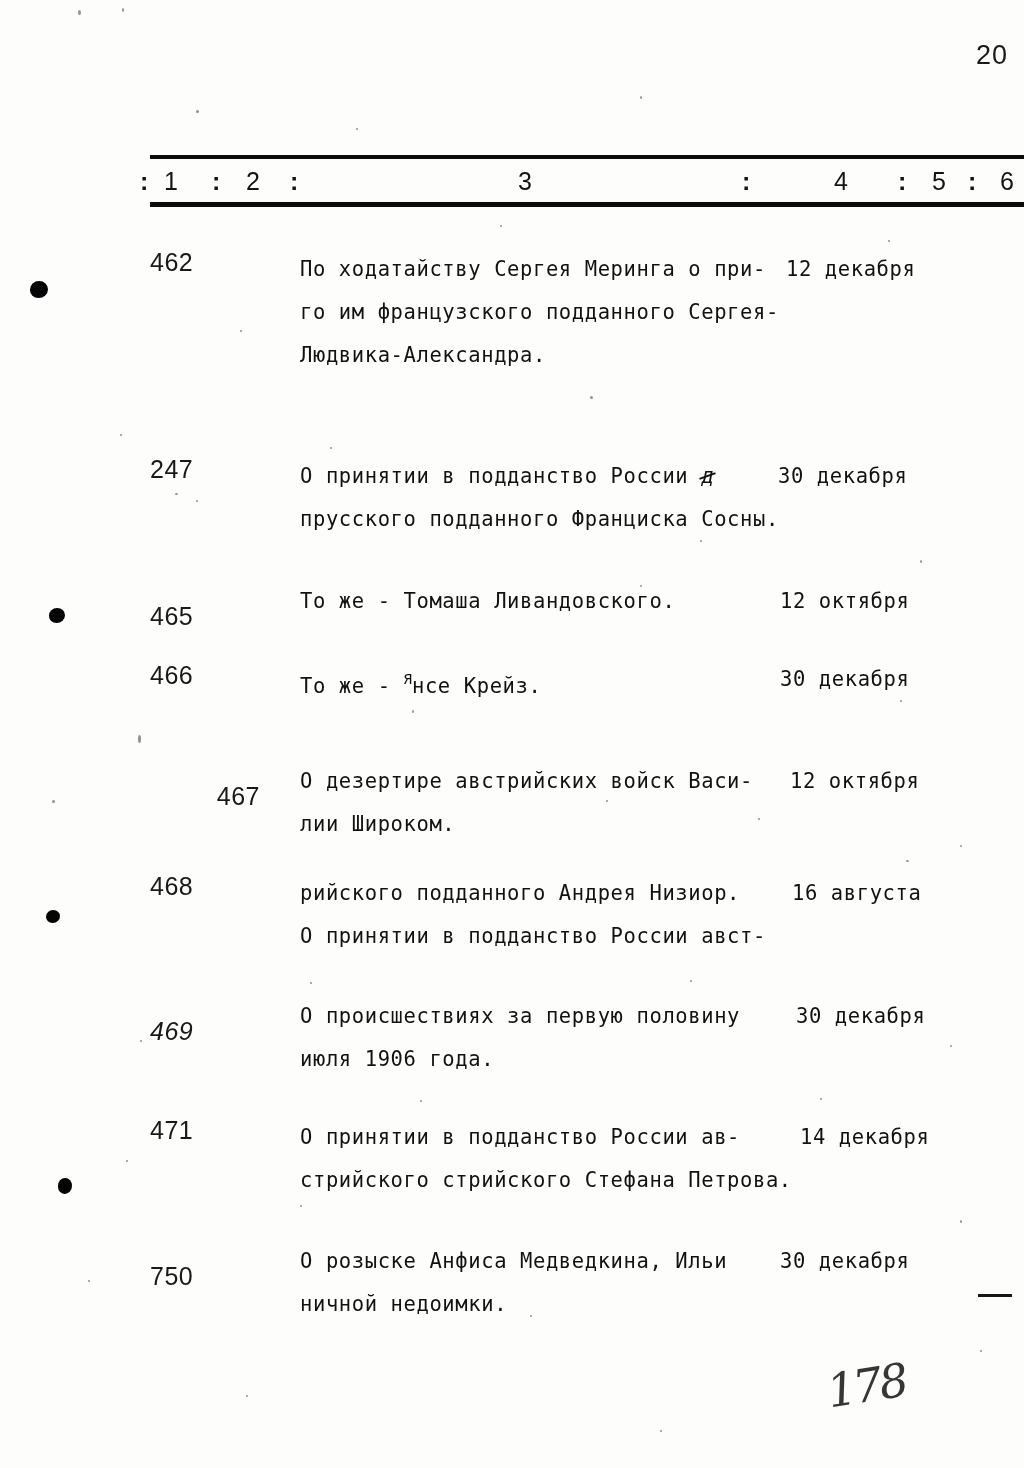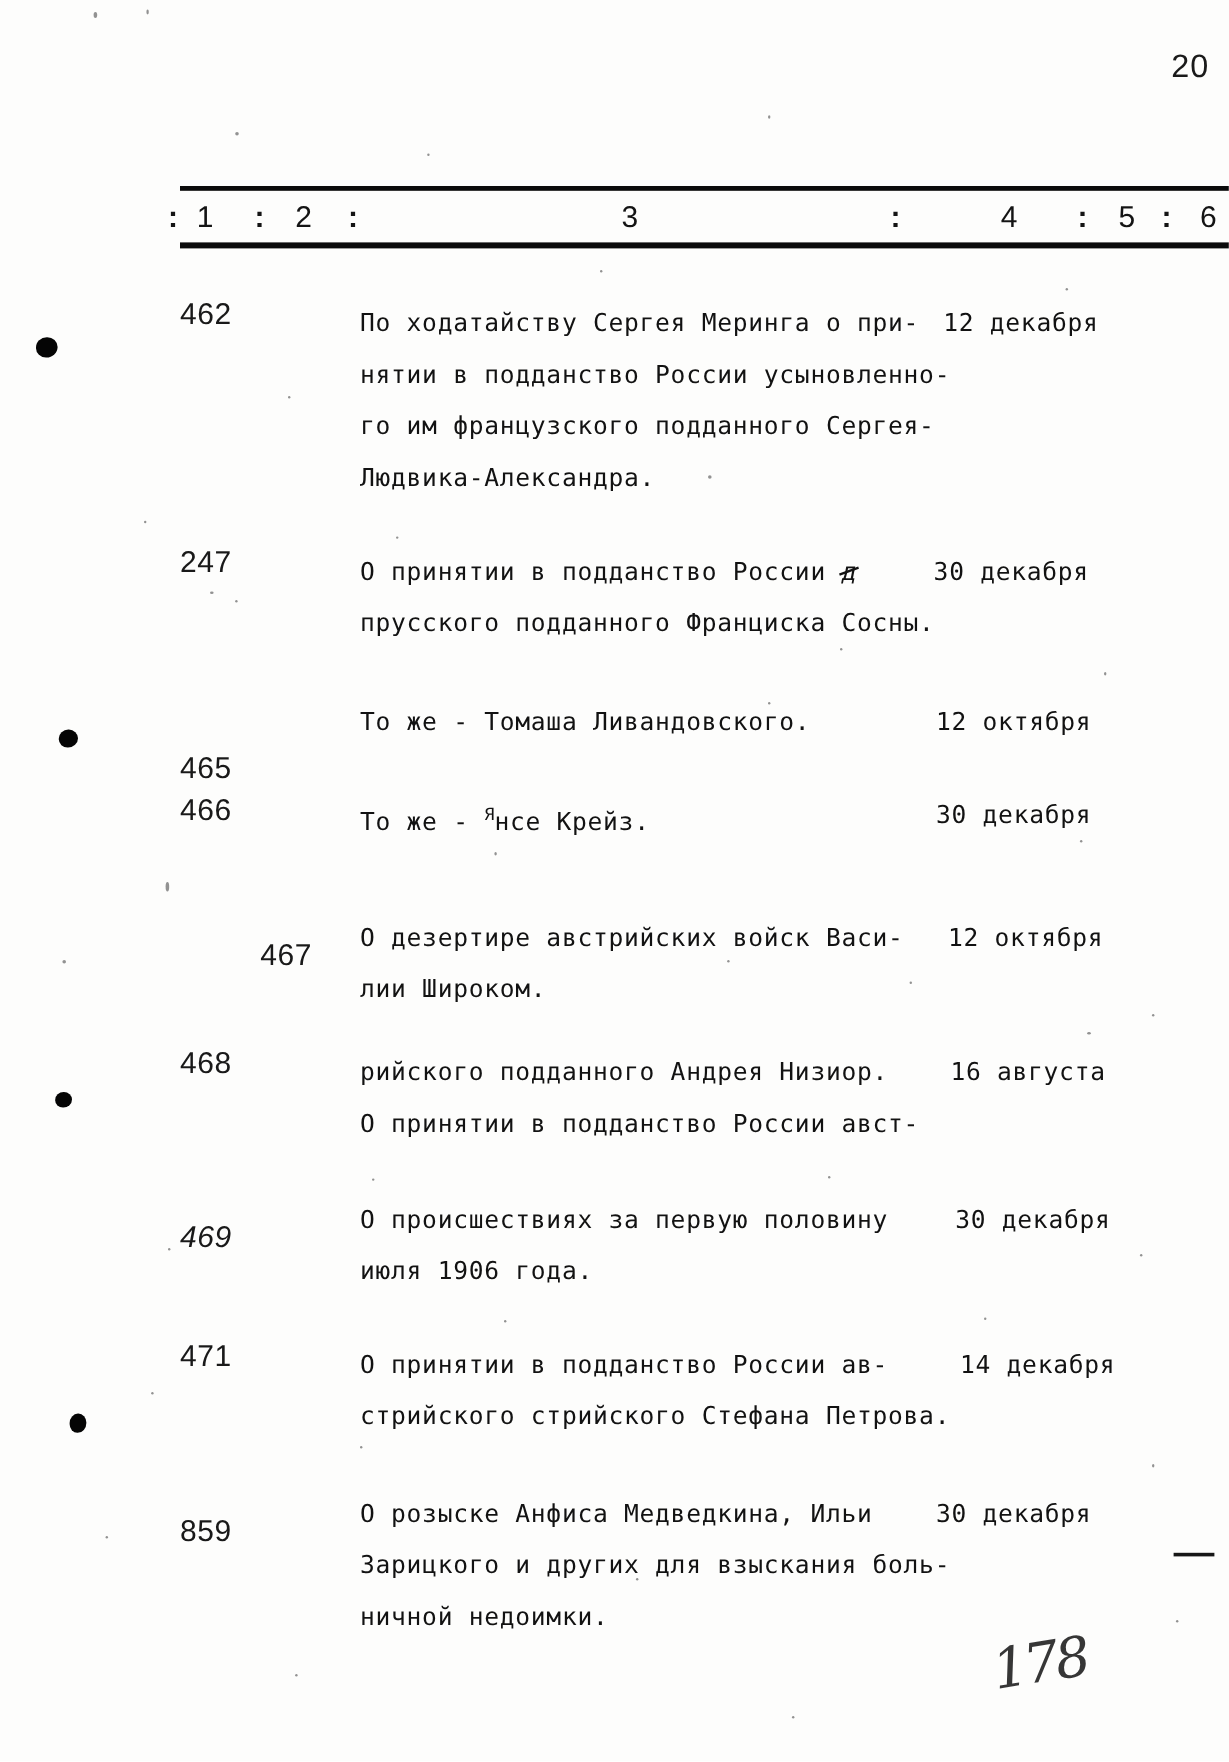--- a/index.html
+++ b/index.html
@@ -185,38 +185,37 @@
       <span class="colsep" style="left:818px;">:</span>
       <span class="colnum" style="left:850px;">6</span>
 
     </div>
   </div>
 
   <div class="entry" style="top:248px;">
     <div class="entry-num">462</div>
     <div class="entry-body">
       <div class="line">По ходатайству Сергея Меринга о при-</div>
-      <div class="line">нятии в подданство России усыновленно-</div>
       <div class="line">го им французского подданного Сергея-</div>
       <div class="line">Людвика-Александра.</div>
     </div>
     <div class="entry-date" style="left:786px;">12 декабря</div>
   </div>
 
   <div class="entry" style="top:455px;">
     <div class="entry-num">247</div>
     <div class="entry-body">
       <div class="line"><span>О принятии в подданство России </span><span class="struck">д</span></div>
       <div class="line">прусского подданного Франциска Сосны.</div>
     </div>
     <div class="entry-date" style="left:778px;">30 декабря</div>
   </div>
 
   <div class="entry" style="top:580px;">
-    <div class="entry-num" style="top:22px;margin-top:24px;">465</div>
+    <div class="entry-num" style="top:22px;">465</div>
     <div class="entry-body">
       <div class="line">То же - Томаша Ливандовского.</div>
     </div>
     <div class="entry-date" style="left:780px;">12 октября</div>
   </div>
 
   <div class="entry" style="top:658px;">
     <div class="entry-num" style="top:3px;">466</div>
     <div class="entry-body">
       <div class="line"><span>То же - </span><span class="sup">Я</span><span>нсе Крейз.</span></div>
@@ -254,24 +253,23 @@
   <div class="entry" style="top:1116px;">
     <div class="entry-num">471</div>
     <div class="entry-body">
       <div class="line">О принятии в подданство России ав-</div>
       <div class="line">стрийского стрийского Стефана Петрова.</div>
     </div>
     <div class="entry-date" style="left:800px;">14 декабря</div>
   </div>
 
   <div class="entry" style="top:1240px;">
-    <div class="entry-num" style="top:22px;">859</div>
+    <div class="entry-num" style="top:22px;">750</div>
     <div class="entry-body">
       <div class="line">О розыске Анфиса Медведкина, Ильи</div>
-      <div class="line">Зарицкого и других для взыскания боль-</div>
       <div class="line">ничной недоимки.</div>
     </div>
     <div class="entry-date" style="left:780px;">30 декабря</div>
   </div>
 
   <div class="hand-mark">178</div>
   <div class="edge-dash"></div>
 
   <div class="blot" style="left:30px;  top:281px; width:18px; height:17px;"></div>
   <div class="blot" style="left:49px;  top:608px; width:16px; height:15px;"></div>

